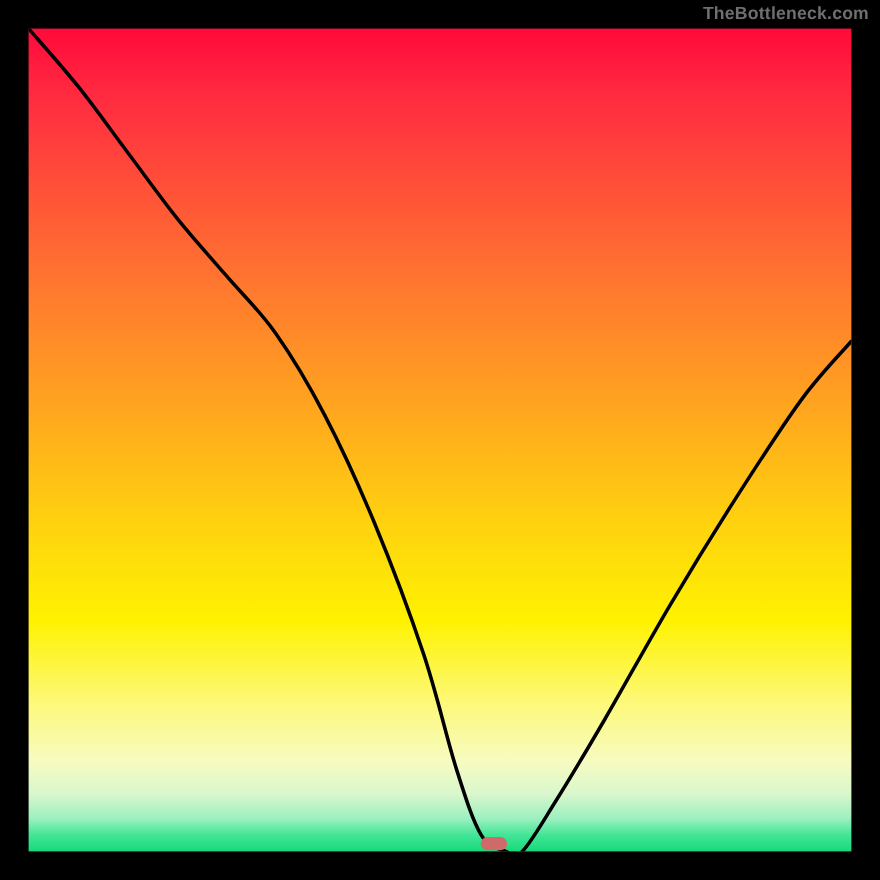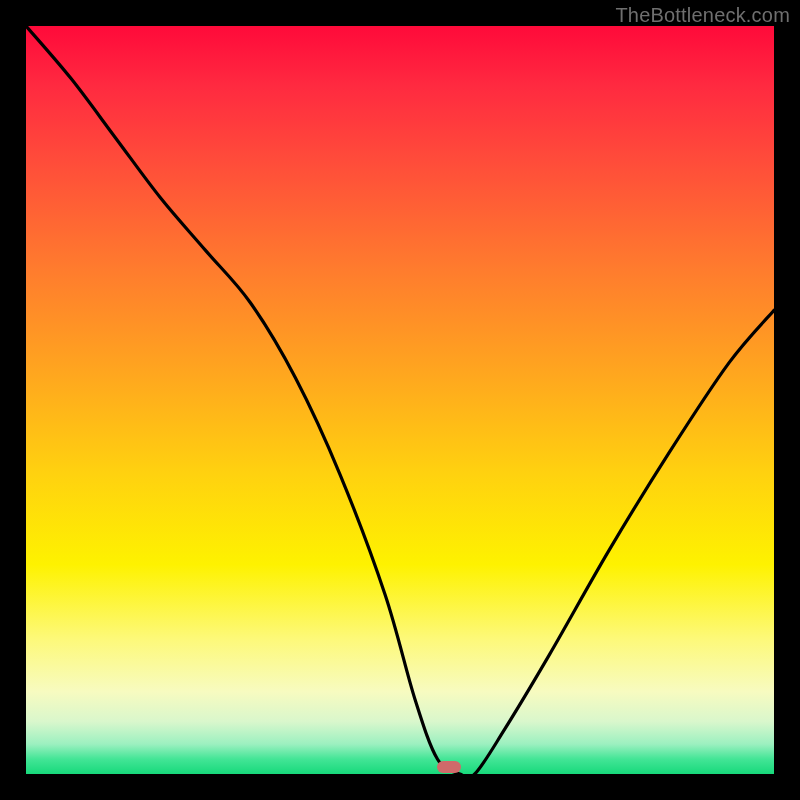--- a/index.html
+++ b/index.html
@@ -53,22 +53,22 @@
     height: 12px;
     border-radius: 6px;
     background: #d06a6a;
     transform: translate(-50%, -50%);
   }
   .watermark {
     position: absolute;
     top: 4px;
     right: 10px;
     color: #6f6f6f;
-    font-size: 20px;
-    font-weight: 400;
+    font-size: 16px;
+    font-weight: 700;
     letter-spacing: 0.2px;
     z-index: 10;
   }
 </style>
 </head>
 <body>
 
 <div class="frame">
   <div class="watermark">TheBottleneck.com</div>
 

